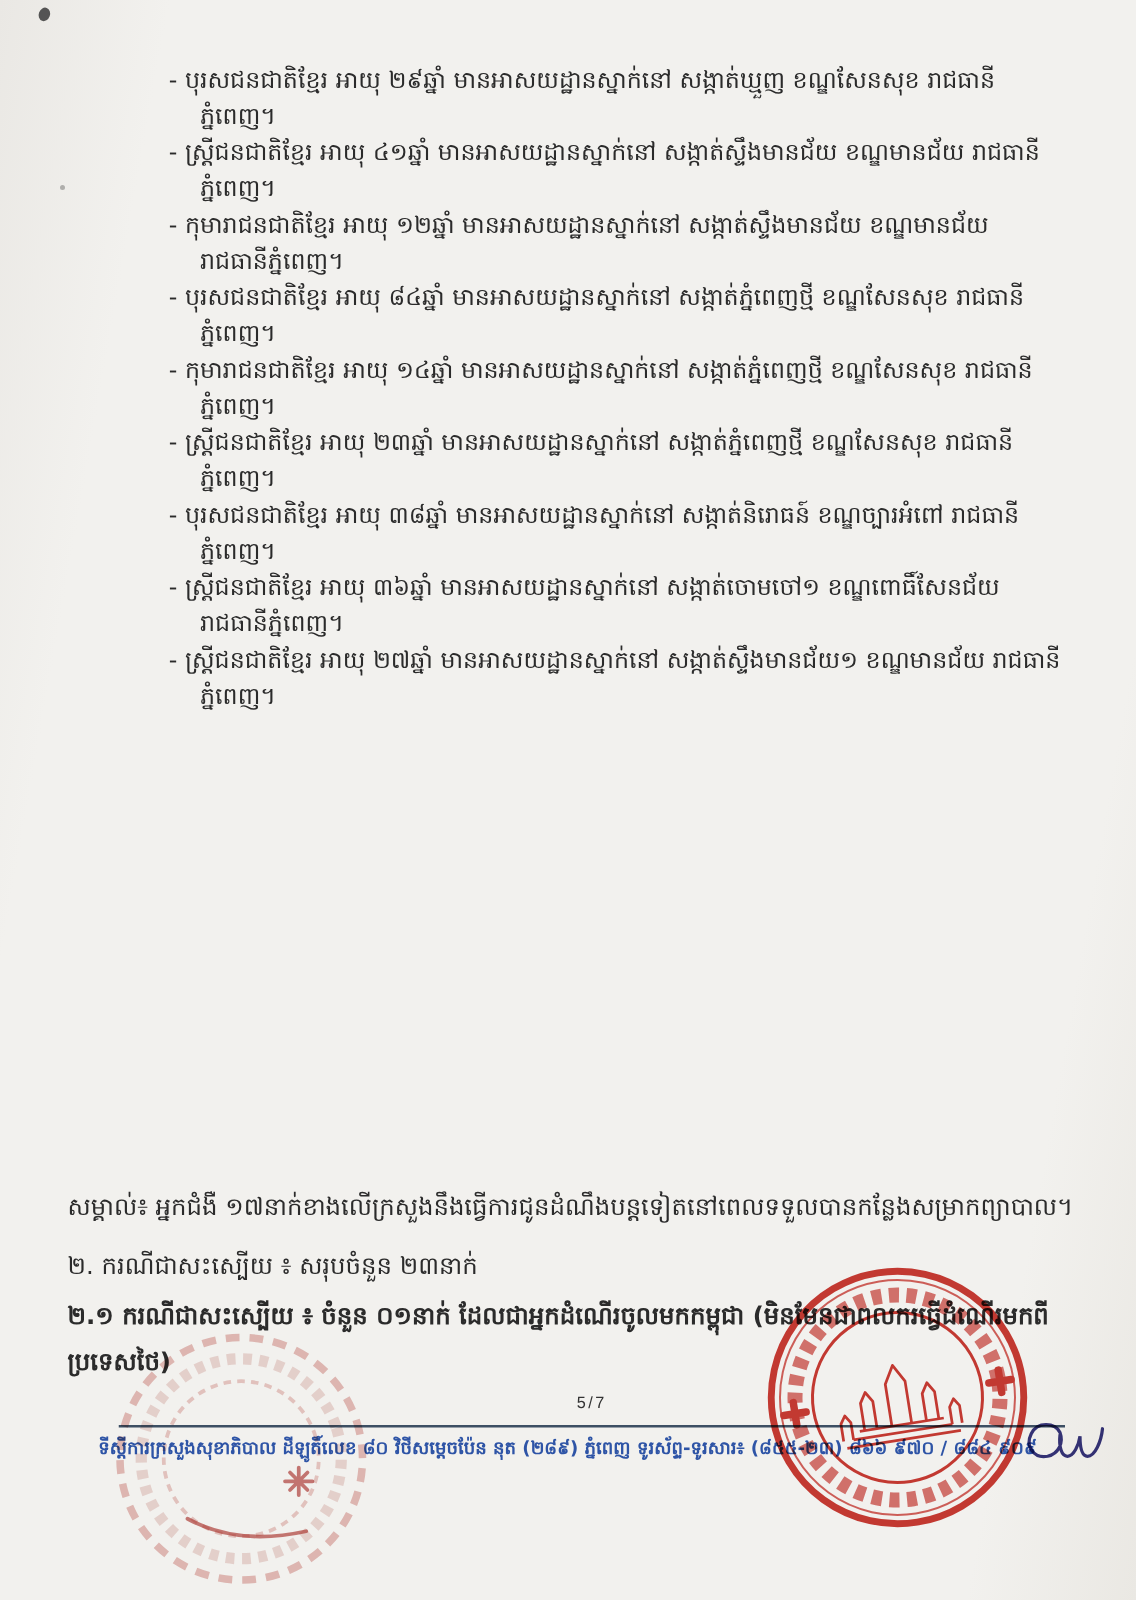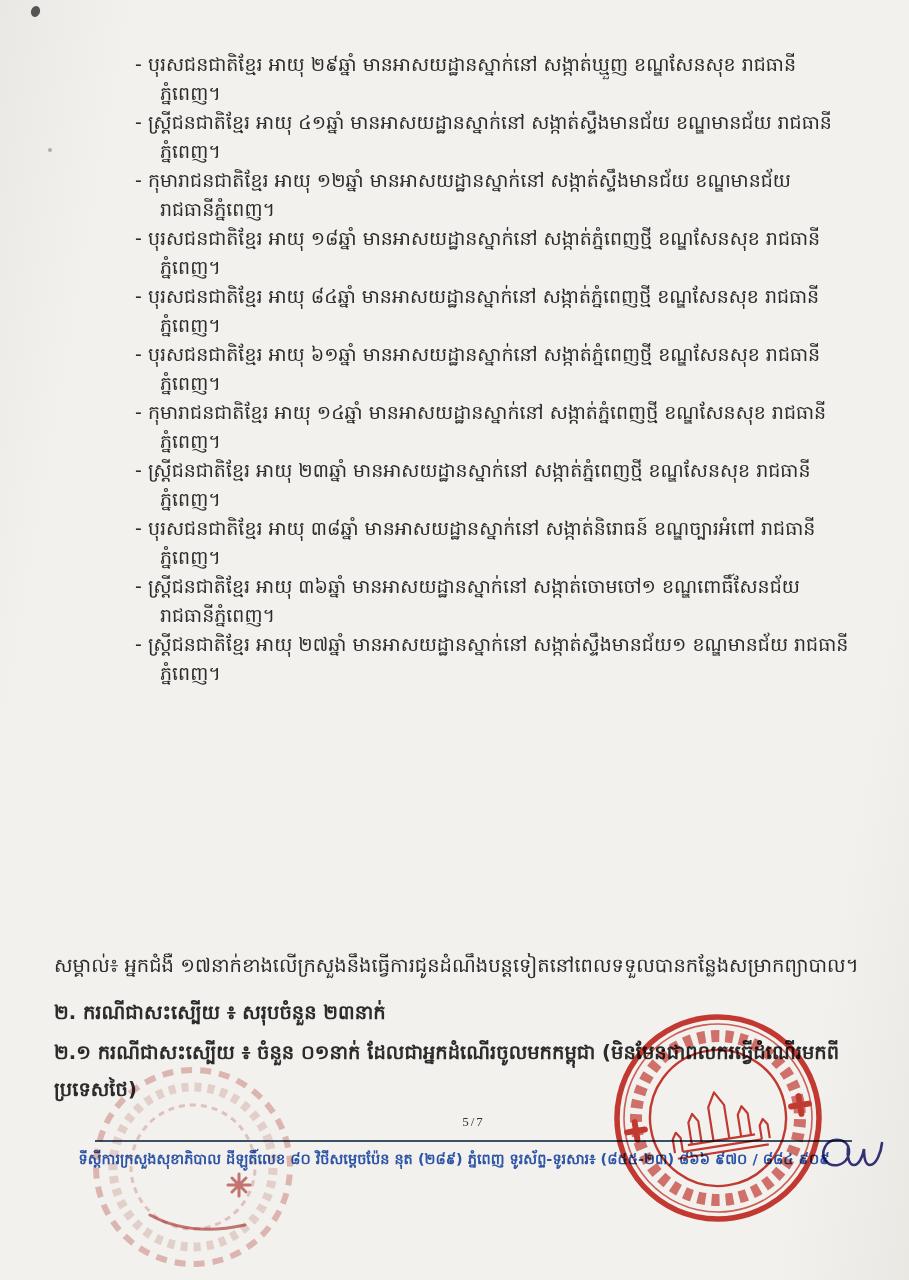--- a/index.html
+++ b/index.html
@@ -29,32 +29,32 @@
   .cases li::before{content:"- ";}
 
   
   .note{
     position:absolute;left:54px;top:928px;width:806px;
     font-size:19.5px;line-height:36px;
   }
   .note b{font-weight:normal;}
   .sec-heading{
     position:absolute;left:54px;top:998px;width:806px;
-    font-size:19.5px;font-weight:bold;line-height:30px;
+    font-size:19.5px;font-weight:normal;line-height:30px;
   }
   .sec-subheading{
     position:absolute;left:54px;top:1034px;width:816px;
     font-size:19.5px;font-weight:bold;line-height:37px;
   }
 
   
   .page-number{
     position:absolute;left:95px;top:1114px;width:757px;
     text-align:center;
-    font-family:Liberation Serif, serif;
+    font-family:Liberation Sans, sans-serif;
     font-size:13px;letter-spacing:2px;color:#333;
   }
   .footer-rule{
     position:absolute;left:95px;top:1140px;width:757px;height:2px;
     background:#3d4f63;
   }
   .footer-text{
     position:absolute;left:58px;top:1148px;width:792px;
     text-align:center;font-weight:bold;font-size:14.5px;line-height:22px;
   }
@@ -66,23 +66,21 @@
 
 <div class="page">
 
   <div class="speck s1"></div>
   <div class="speck s2"></div>
 
   <ol class="cases">
     <li>បុរសជនជាតិខ្មែរ អាយុ ២៩ឆ្នាំ មានអាសយដ្ឋានស្នាក់នៅ សង្កាត់ឃ្មួញ ខណ្ឌសែនសុខ រាជធានីភ្នំពេញ។</li>
     <li>ស្ត្រីជនជាតិខ្មែរ អាយុ ៤១ឆ្នាំ មានអាសយដ្ឋានស្នាក់នៅ សង្កាត់ស្ទឹងមានជ័យ ខណ្ឌមានជ័យ រាជធានីភ្នំពេញ។</li>
     <li>កុមារាជនជាតិខ្មែរ អាយុ ១២ឆ្នាំ មានអាសយដ្ឋានស្នាក់នៅ សង្កាត់ស្ទឹងមានជ័យ ខណ្ឌមានជ័យ រាជធានីភ្នំពេញ។</li>
-    <li>បុរសជនជាតិខ្មែរ អាយុ ១៨ឆ្នាំ មានអាសយដ្ឋានស្នាក់នៅ សង្កាត់ភ្នំពេញថ្មី ខណ្ឌសែនសុខ រាជធានីភ្នំពេញ។</li>
     <li>បុរសជនជាតិខ្មែរ អាយុ ៨៤ឆ្នាំ មានអាសយដ្ឋានស្នាក់នៅ សង្កាត់ភ្នំពេញថ្មី ខណ្ឌសែនសុខ រាជធានីភ្នំពេញ។</li>
-    <li>បុរសជនជាតិខ្មែរ អាយុ ៦១ឆ្នាំ មានអាសយដ្ឋានស្នាក់នៅ សង្កាត់ភ្នំពេញថ្មី ខណ្ឌសែនសុខ រាជធានីភ្នំពេញ។</li>
     <li>កុមារាជនជាតិខ្មែរ អាយុ ១៤ឆ្នាំ មានអាសយដ្ឋានស្នាក់នៅ សង្កាត់ភ្នំពេញថ្មី ខណ្ឌសែនសុខ រាជធានីភ្នំពេញ។</li>
     <li>ស្ត្រីជនជាតិខ្មែរ អាយុ ២៣ឆ្នាំ មានអាសយដ្ឋានស្នាក់នៅ សង្កាត់ភ្នំពេញថ្មី ខណ្ឌសែនសុខ រាជធានីភ្នំពេញ។</li>
     <li>បុរសជនជាតិខ្មែរ អាយុ ៣៨ឆ្នាំ មានអាសយដ្ឋានស្នាក់នៅ សង្កាត់និរោធន៍ ខណ្ឌច្បារអំពៅ រាជធានីភ្នំពេញ។</li>
     <li>ស្ត្រីជនជាតិខ្មែរ អាយុ ៣៦ឆ្នាំ មានអាសយដ្ឋានស្នាក់នៅ សង្កាត់ចោមចៅ១ ខណ្ឌពោធិ៍សែនជ័យ រាជធានីភ្នំពេញ។</li>
     <li>ស្ត្រីជនជាតិខ្មែរ អាយុ ២៧ឆ្នាំ មានអាសយដ្ឋានស្នាក់នៅ សង្កាត់ស្ទឹងមានជ័យ១ ខណ្ឌមានជ័យ រាជធានីភ្នំពេញ។</li>
   </ol>
 
   <p class="note"><b>សម្គាល់៖</b><span> អ្នកជំងឺ </span><b>១៧នាក់</b><span>ខាងលើក្រសួងនឹងធ្វើការជូនដំណឹងបន្តទៀតនៅពេលទទួលបានកន្លែងសម្រាកព្យាបាល។</span></p>
 
   <div class="sec-heading">២. ករណីជាសះស្បើយ ៖ សរុបចំនួន ២៣នាក់</div>

